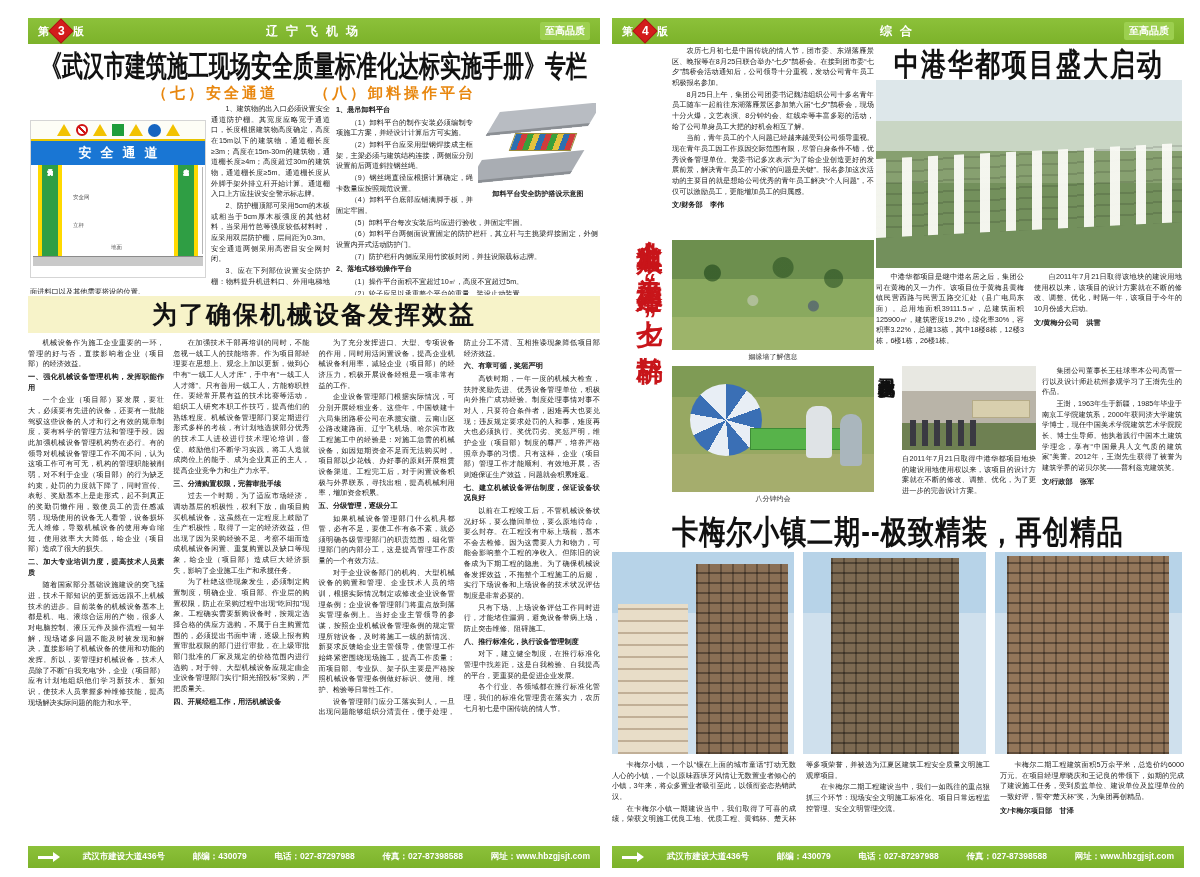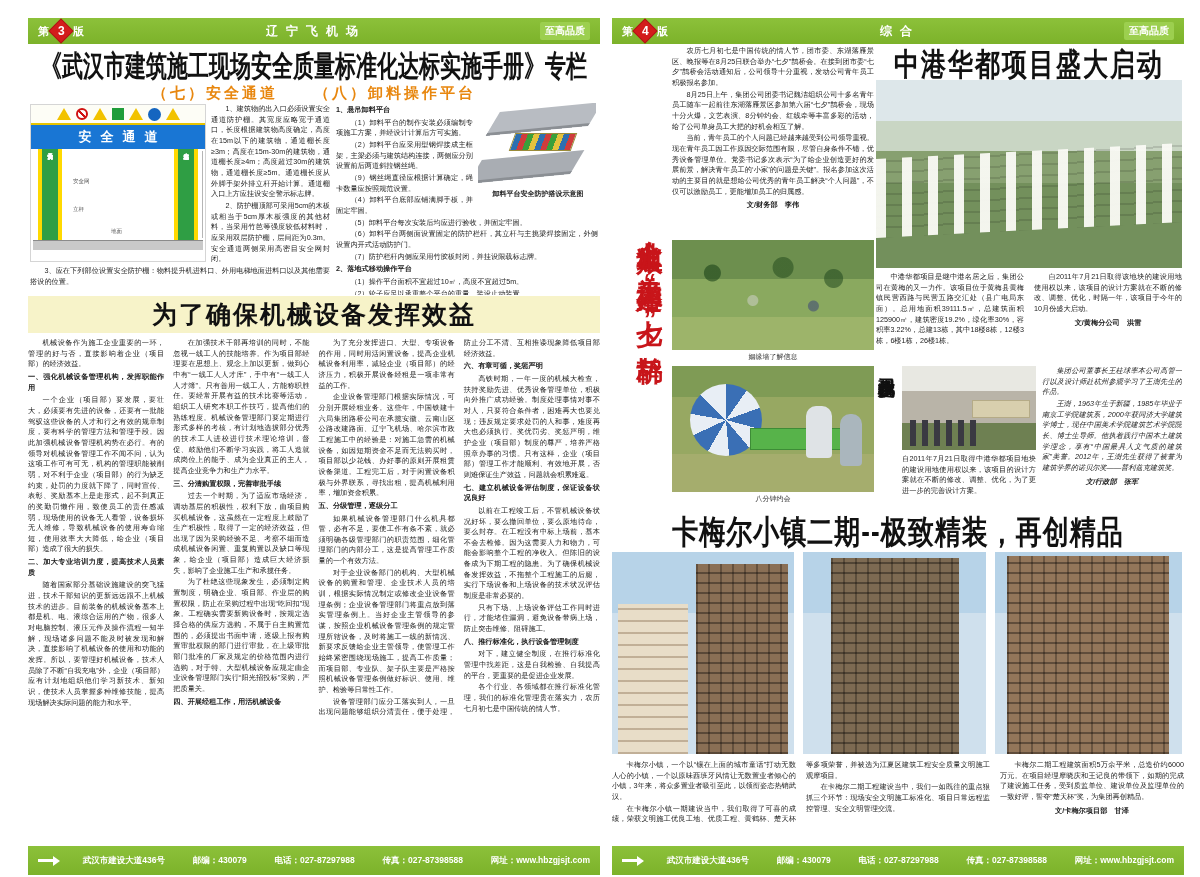--- a/index.html
+++ b/index.html
@@ -6,21 +6,21 @@
   body{font-family:"Liberation Sans","DejaVu Sans",sans-serif;color:#1a1a1a;}
   #canvas{position:relative;width:1200px;height:877px;background:#fff;overflow:hidden;}
   .page{position:absolute;top:0;width:572px;height:877px;background:#fff;}
   #page-left{left:28px;}
   #page-right{left:612px;}
 
   
   .bar{position:absolute;left:0;width:572px;height:26px;background:linear-gradient(#8cc13a,#7cb22a);
        display:flex;align-items:center;justify-content:space-between;padding:0 10px;box-sizing:border-box;}
   .bar.top{top:18px;}
-  .bar.bottom{top:846px;height:29px;}
+  .bar.bottom{top:846px;height:22px;}
   .ed{display:flex;align-items:center;gap:4px;color:#fff;font-weight:bold;font-size:11px;}
   .diamond{width:16px;height:16px;background:#d31c1c;transform:rotate(45deg);display:flex;
            align-items:center;justify-content:center;box-shadow:0 0 0 1px #b01414;}
   .diamond span{transform:rotate(-45deg);color:#fff;font-weight:bold;font-size:12px;}
   .bar .section{color:#fff;font-weight:bold;font-size:12px;letter-spacing:8px;text-indent:8px;}
   .bar .slogan{color:#fff;font-weight:bold;font-size:10px;background:#9ccf4f;padding:2px 5px;border-radius:2px;}
   .f-item{color:#fff;font-weight:bold;font-size:8.5px;}
   .f-arrow{position:relative;width:15px;height:3px;background:#fff;margin-right:2px;}
   .f-arrow::after{content:"";position:absolute;right:-7px;top:-3.5px;border-left:7px solid #fff;
                   border-top:5px solid transparent;border-bottom:5px solid transparent;}
@@ -28,24 +28,24 @@
   
   .hl-main{position:absolute;top:47px;left:0;width:572px;text-align:center;font-size:21px;font-weight:900;
            color:#111;transform:scaleY(1.4);transform-origin:center top;white-space:nowrap;letter-spacing:0;}
   .hl-sub{position:absolute;top:84px;left:0;width:572px;text-align:center;color:#e8870f;font-weight:bold;
           font-size:15px;letter-spacing:3px;}
   .tiny{font-size:7.2px;line-height:1.48;text-align:justify;color:#222;}
   .sec-safety{position:absolute;left:2px;top:104px;width:300px;height:190px;overflow:hidden;}
   .sec-unload{position:absolute;left:308px;top:103px;width:262px;height:192px;overflow:hidden;}
   .para{text-indent:2em;margin:0 0 1px 0;}
   .subhead{font-weight:bold;margin:2px 0;text-indent:0;}
-  .author{text-align:center;font-weight:bold;margin-top:3px;text-indent:0;}
-
-  
-  .sd{float:left;width:176px;height:158px;margin:0 5px 2px 0;border:1px solid #d5d5d5;background:#fff;
+  .author{text-align:left;font-weight:bold;margin-top:3px;text-indent:0;}
+
+  
+  .sd{float:left;width:176px;height:158px;margin:16px 5px 2px 0;border:1px solid #d5d5d5;background:#fff;
       position:relative;box-sizing:border-box;}
   .sd-icons{height:18px;display:flex;align-items:center;justify-content:center;gap:5px;
             border-bottom:2px solid #e7c400;background:#fdfdf6;}
   .ic-tri{width:0;height:0;border-left:7px solid transparent;border-right:7px solid transparent;
           border-bottom:12px solid #f2c200;}
   .ic-ban{width:12px;height:12px;border-radius:50%;border:2.5px solid #d01212;box-sizing:border-box;
           background:linear-gradient(45deg,transparent 40%,#d01212 40%,#d01212 60%,transparent 60%),#fff;}
   .ic-green{width:12px;height:12px;background:#1f9d3a;}
   .ic-blue{width:13px;height:13px;border-radius:50%;background:#1565c0;}
   .sd-banner{height:24px;background:#1976d4;color:#fff;font-weight:bold;font-size:13px;letter-spacing:9px;
@@ -115,21 +115,21 @@
   .zg-text{position:absolute;left:264px;top:272px;width:306px;height:90px;column-count:2;column-gap:10px;overflow:hidden;}
 
   .hz-title{position:absolute;left:264px;top:366px;width:22px;height:142px;writing-mode:vertical-rl;
             text-orientation:upright;font-weight:900;font-size:17px;color:#111;}
   .hz-photo{position:absolute;left:290px;top:366px;width:134px;height:84px;
             background:linear-gradient(#e8e8e2 0 30%,#b9b4a8 30% 68%,#6e8052 68%);}
   .hz-sign{position:absolute;right:6px;top:40%;width:56px;height:16px;background:#d8cfae;border:1px solid #b5ab87;}
   .hz-people{position:absolute;left:8px;bottom:4px;width:70px;height:26px;
              background:repeating-linear-gradient(90deg,#3a3a42 0 6px,transparent 6px 12px);}
   .hz-caption{position:absolute;left:290px;top:454px;width:134px;height:54px;overflow:hidden;}
-  .hz-text{position:absolute;left:430px;top:366px;width:140px;height:142px;overflow:hidden;font-style:italic;}
+  .hz-text{position:absolute;left:430px;top:366px;width:140px;height:142px;overflow:hidden;}
 
   .km-head{position:absolute;left:0;top:510px;width:572px;text-align:center;font-size:26px;font-weight:900;
            color:#111;letter-spacing:1px;transform:scaleY(1.25);transform-origin:center top;white-space:nowrap;}
   .km-photo{position:absolute;top:552px;height:202px;background:linear-gradient(#b7d3e8 0 30%,#cfe0ed 30%);}
   .kp1{left:0;width:182px;} .kp2{left:191px;width:183px;} .kp3{left:383px;width:187px;}
   .tower{position:absolute;bottom:0;background-color:#8a6f55;
          background-image:repeating-linear-gradient(0deg,rgba(0,0,0,.35) 0 2px,transparent 2px 10px),
                           repeating-linear-gradient(90deg,rgba(0,0,0,.28) 0 2px,transparent 2px 12px);}
   .t1a{left:6px;width:70px;height:150px;background-color:#e8ddc8;
        background-image:repeating-linear-gradient(0deg,rgba(120,90,60,.35) 0 2px,transparent 2px 12px);}

